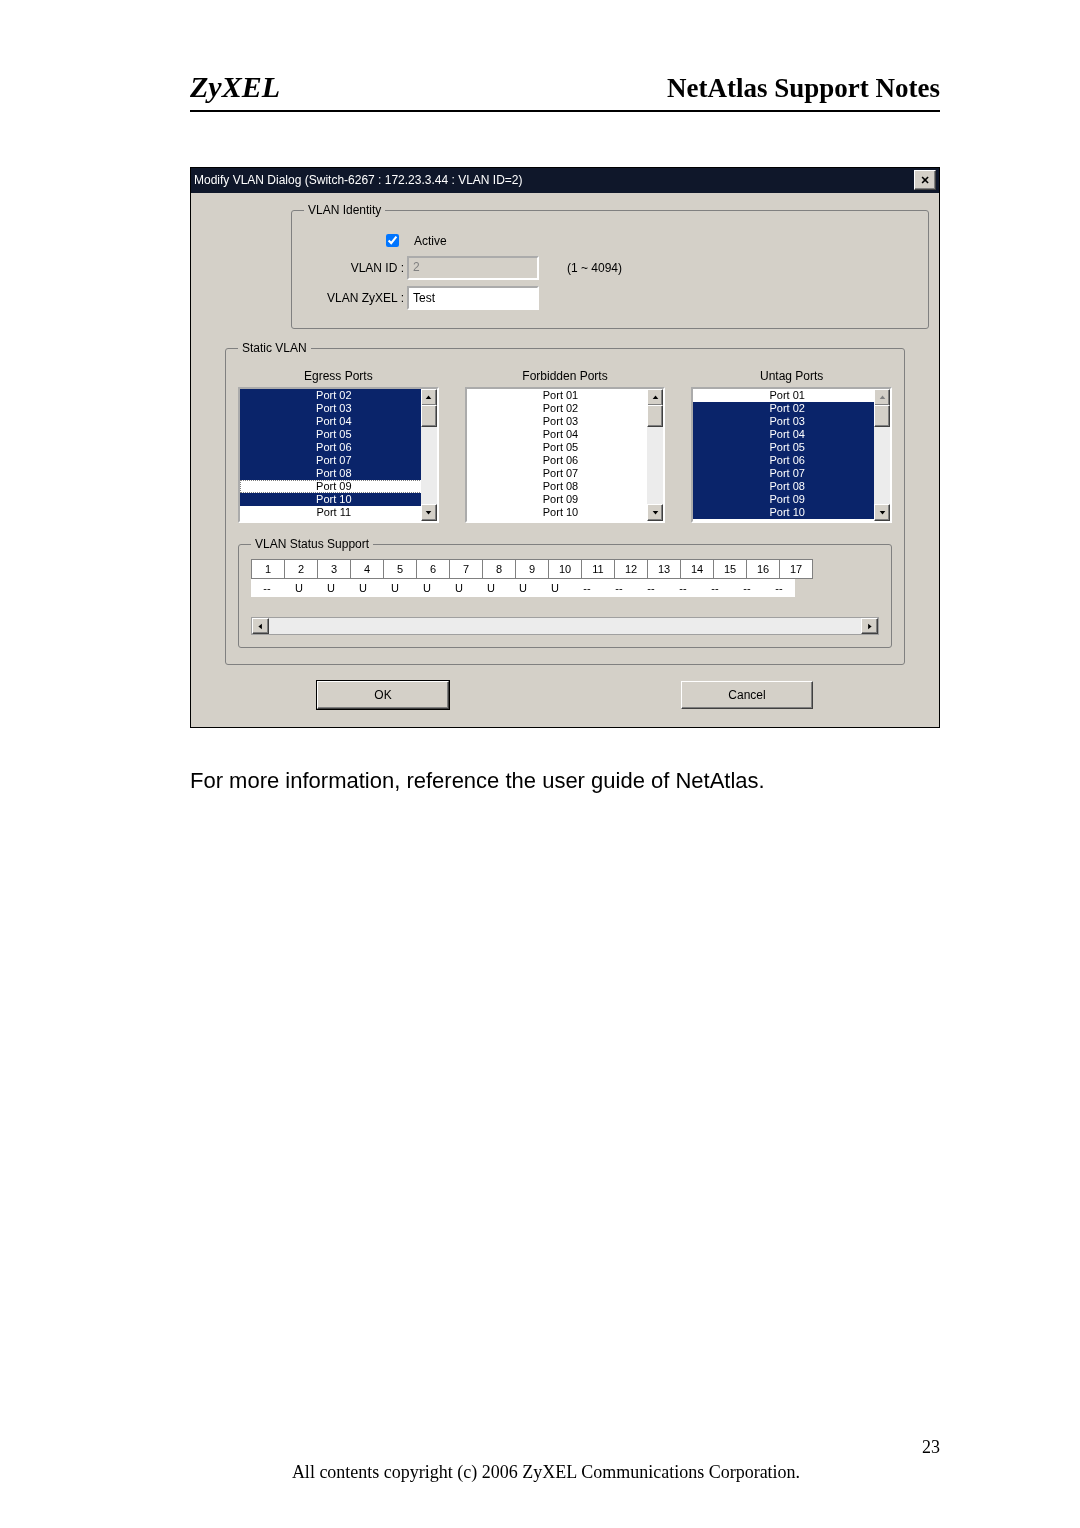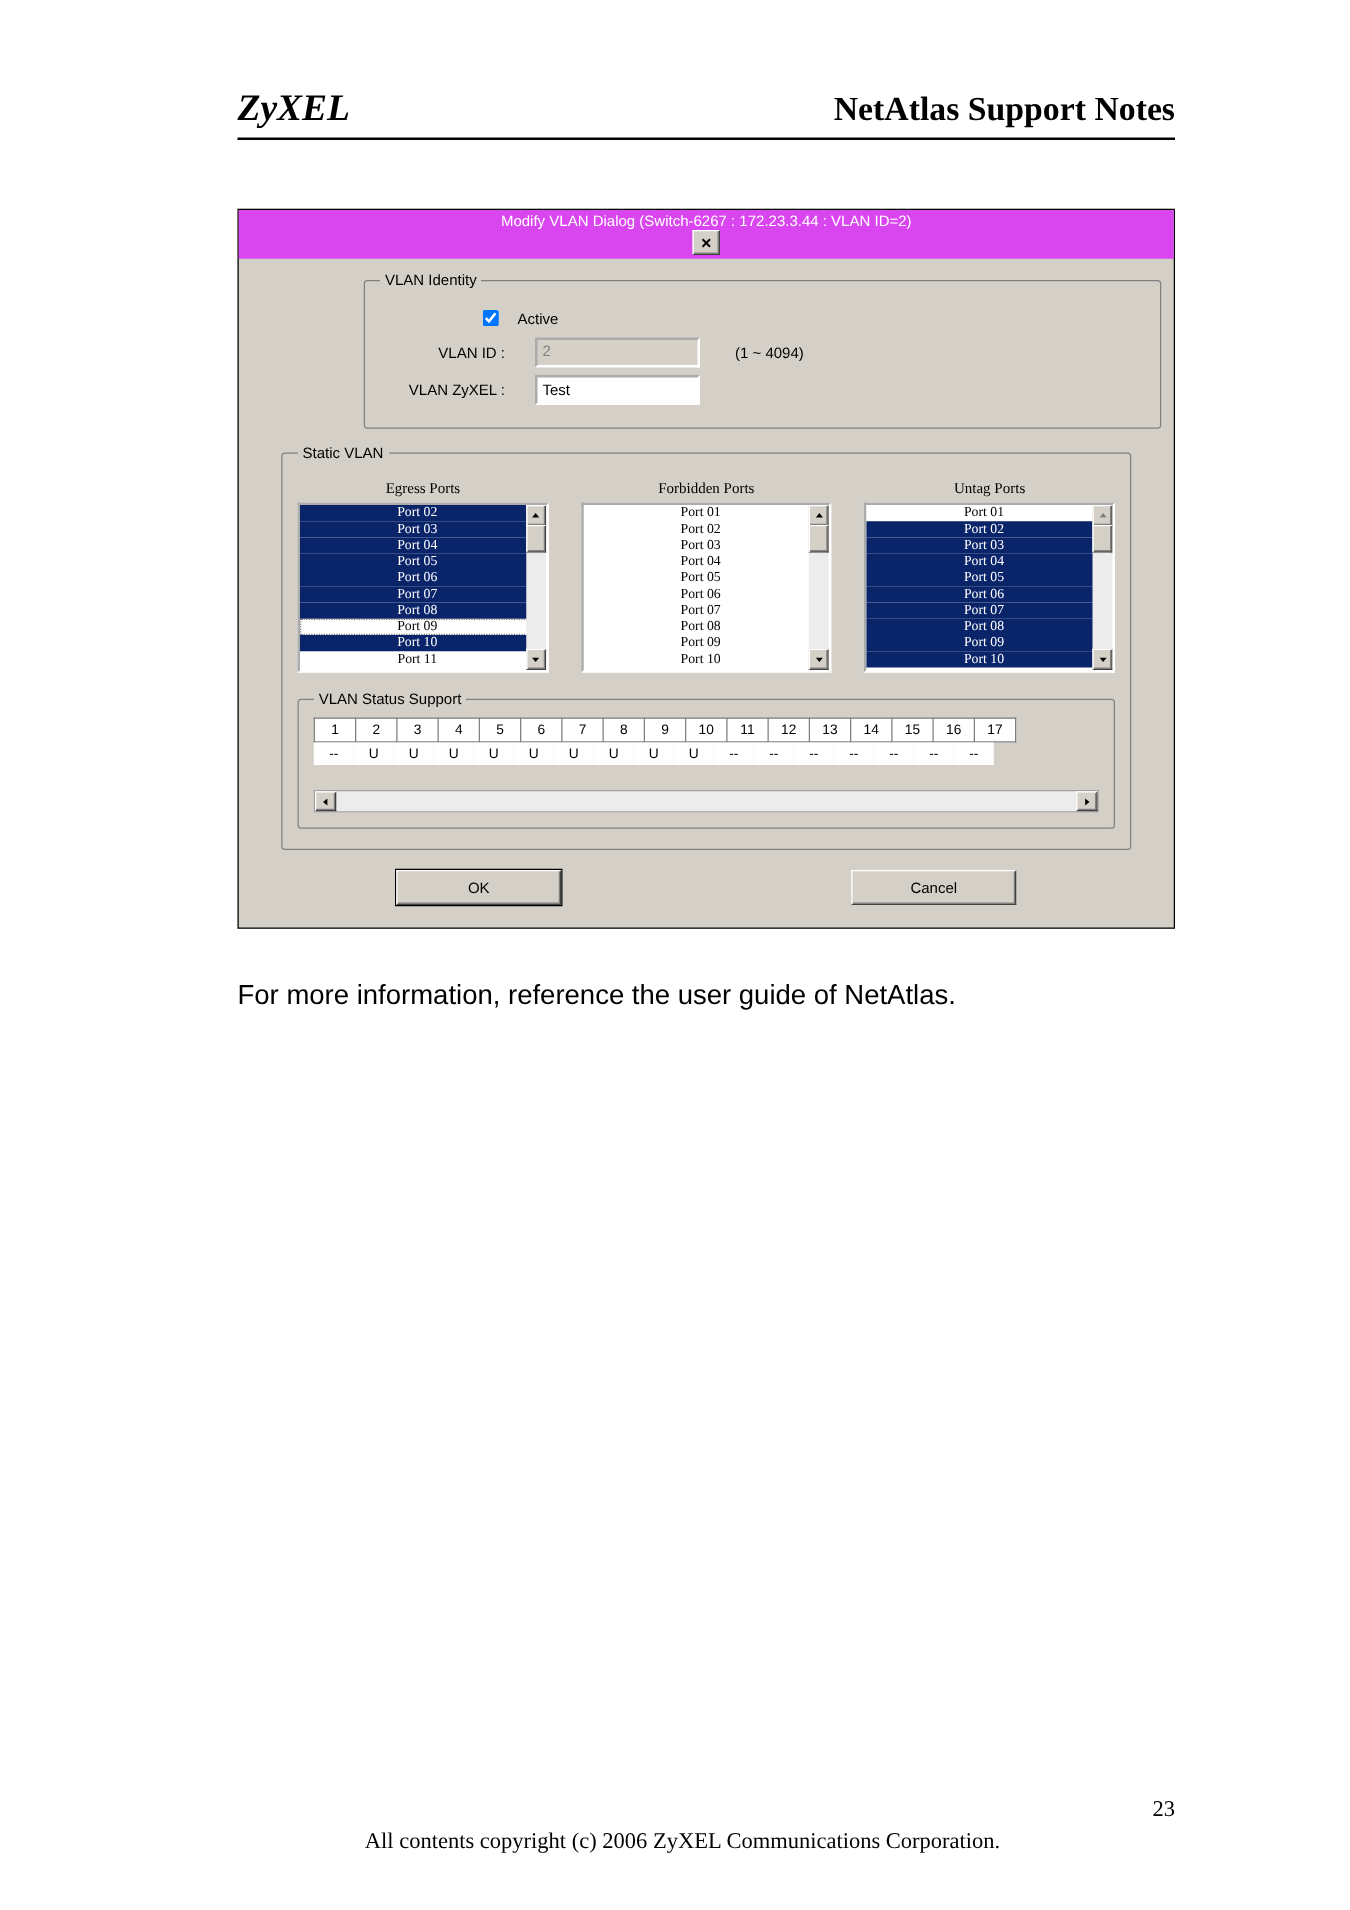--- a/index.html
+++ b/index.html
@@ -3,35 +3,35 @@
 <meta charset="utf-8">
 <style>
   html,body { margin:0; padding:0; background:#fff; font-family:"Times New Roman",serif; color:#000; }
   .page { width:1080px; margin:0 auto; position:relative; padding:0; min-height:1528px;}
   .header { display:flex; align-items:baseline; justify-content:space-between; padding:70px 140px 0 190px; }
   .brand { font-weight:bold; font-style:italic; font-size:30px; }
   .title { font-weight:bold; font-size:27px; }
   .hr { border-top:2.5px solid #000; margin:6px 140px 0 190px; }
   .dlg-wrap { margin:55px 140px 0 190px; }
   .dlg { background:#d4d0c8; border:1px solid #000; font-family:Tahoma,Arial,sans-serif; font-size:12px; color:#000; }
-  .tb { background:#d946ef; color:#fff; display:flex; align-items:center; padding:2px 3px 3px 3px; font-size:12px;flex-direction:column; }
+  .tb { background:#0f172a; color:#fff; display:flex; align-items:center; padding:2px 3px 3px 3px; font-size:12px; }
   .tbtxt { flex:1; }
   .close { width:20px; height:18px; background:#d4d0c8; border:1px solid #fff; border-right-color:#404040; border-bottom-color:#404040; box-shadow: inset -1px -1px 0 #808080; display:flex; align-items:center; justify-content:center; font-family:Arial,sans-serif; font-size:11px; font-weight:bold; color:#000;}
   .body { padding:4px 10px 10px 10px; }
   fieldset { border:1px solid #808080; border-radius:3px; margin:6px 24px 12px 24px; padding:8px 12px 12px 12px; }
   fieldset.first {margin: 6px 0 12px 90px; }
   legend { font-size:12px; padding:0 4px; }
   .row { display:flex; align-items:center; margin:6px 0; }
-  .lbl { width:100px; text-align:right; margin-right:24px; }
+  .lbl { width:100px; text-align:right; margin-right:3px; }
   .chk { width:100px; text-align:right; margin-right:10px; display:flex; justify-content:flex-end; align-items:center;}
   .chk input { margin-right:5px; }
   .sunk { border:2px inset #fff; background:#fff; padding:2px 4px; height:16px; font-family:Tahoma,Arial,sans-serif; font-size:12px; width:120px; }
   .sunk.dis { background:#d4d0c8; color:#808080; }
   .lists { display:flex; gap:26px; margin-top:6px; justify-content:space-between;}
-  .listcol { flex:1;font-family:Liberation Serif, serif; }
+  .listcol { flex:1; }
   .listhdr { text-align:center; margin-bottom:4px; }
   .listbox { position:relative; height:132px; border:2px inset #fff; background:#fff; overflow:hidden; }
   .items { position:absolute; left:0; top:0; right:9px;text-align:center; }
   .item { padding:0 4px; height:13px; line-height:13px; font-size:11px; white-space:nowrap; }
   .item.sel { background:#0a246a; color:#fff; }
   .item.focus { outline:1px dotted #808080; outline-offset:-1px; }
   .sb { position:absolute; right:0; top:0; bottom:0; width:16px; background:#ececec; }
   .sbtn { height:15px; background:#d4d0c8; border:1px solid #fff; border-right-color:#404040; border-bottom-color:#404040; box-shadow: inset -1px -1px 0 #808080; display:flex; align-items:center; justify-content:center; font-size:8px;}
   .sbtn svg { width:7px; height:7px; }
   .thumb { position:absolute; top:16px; left:0; right:0; height:20px; background:#d4d0c8; border:1px solid #fff; border-right-color:#404040; border-bottom-color:#404040; box-shadow: inset -1px -1px 0 #808080;}

